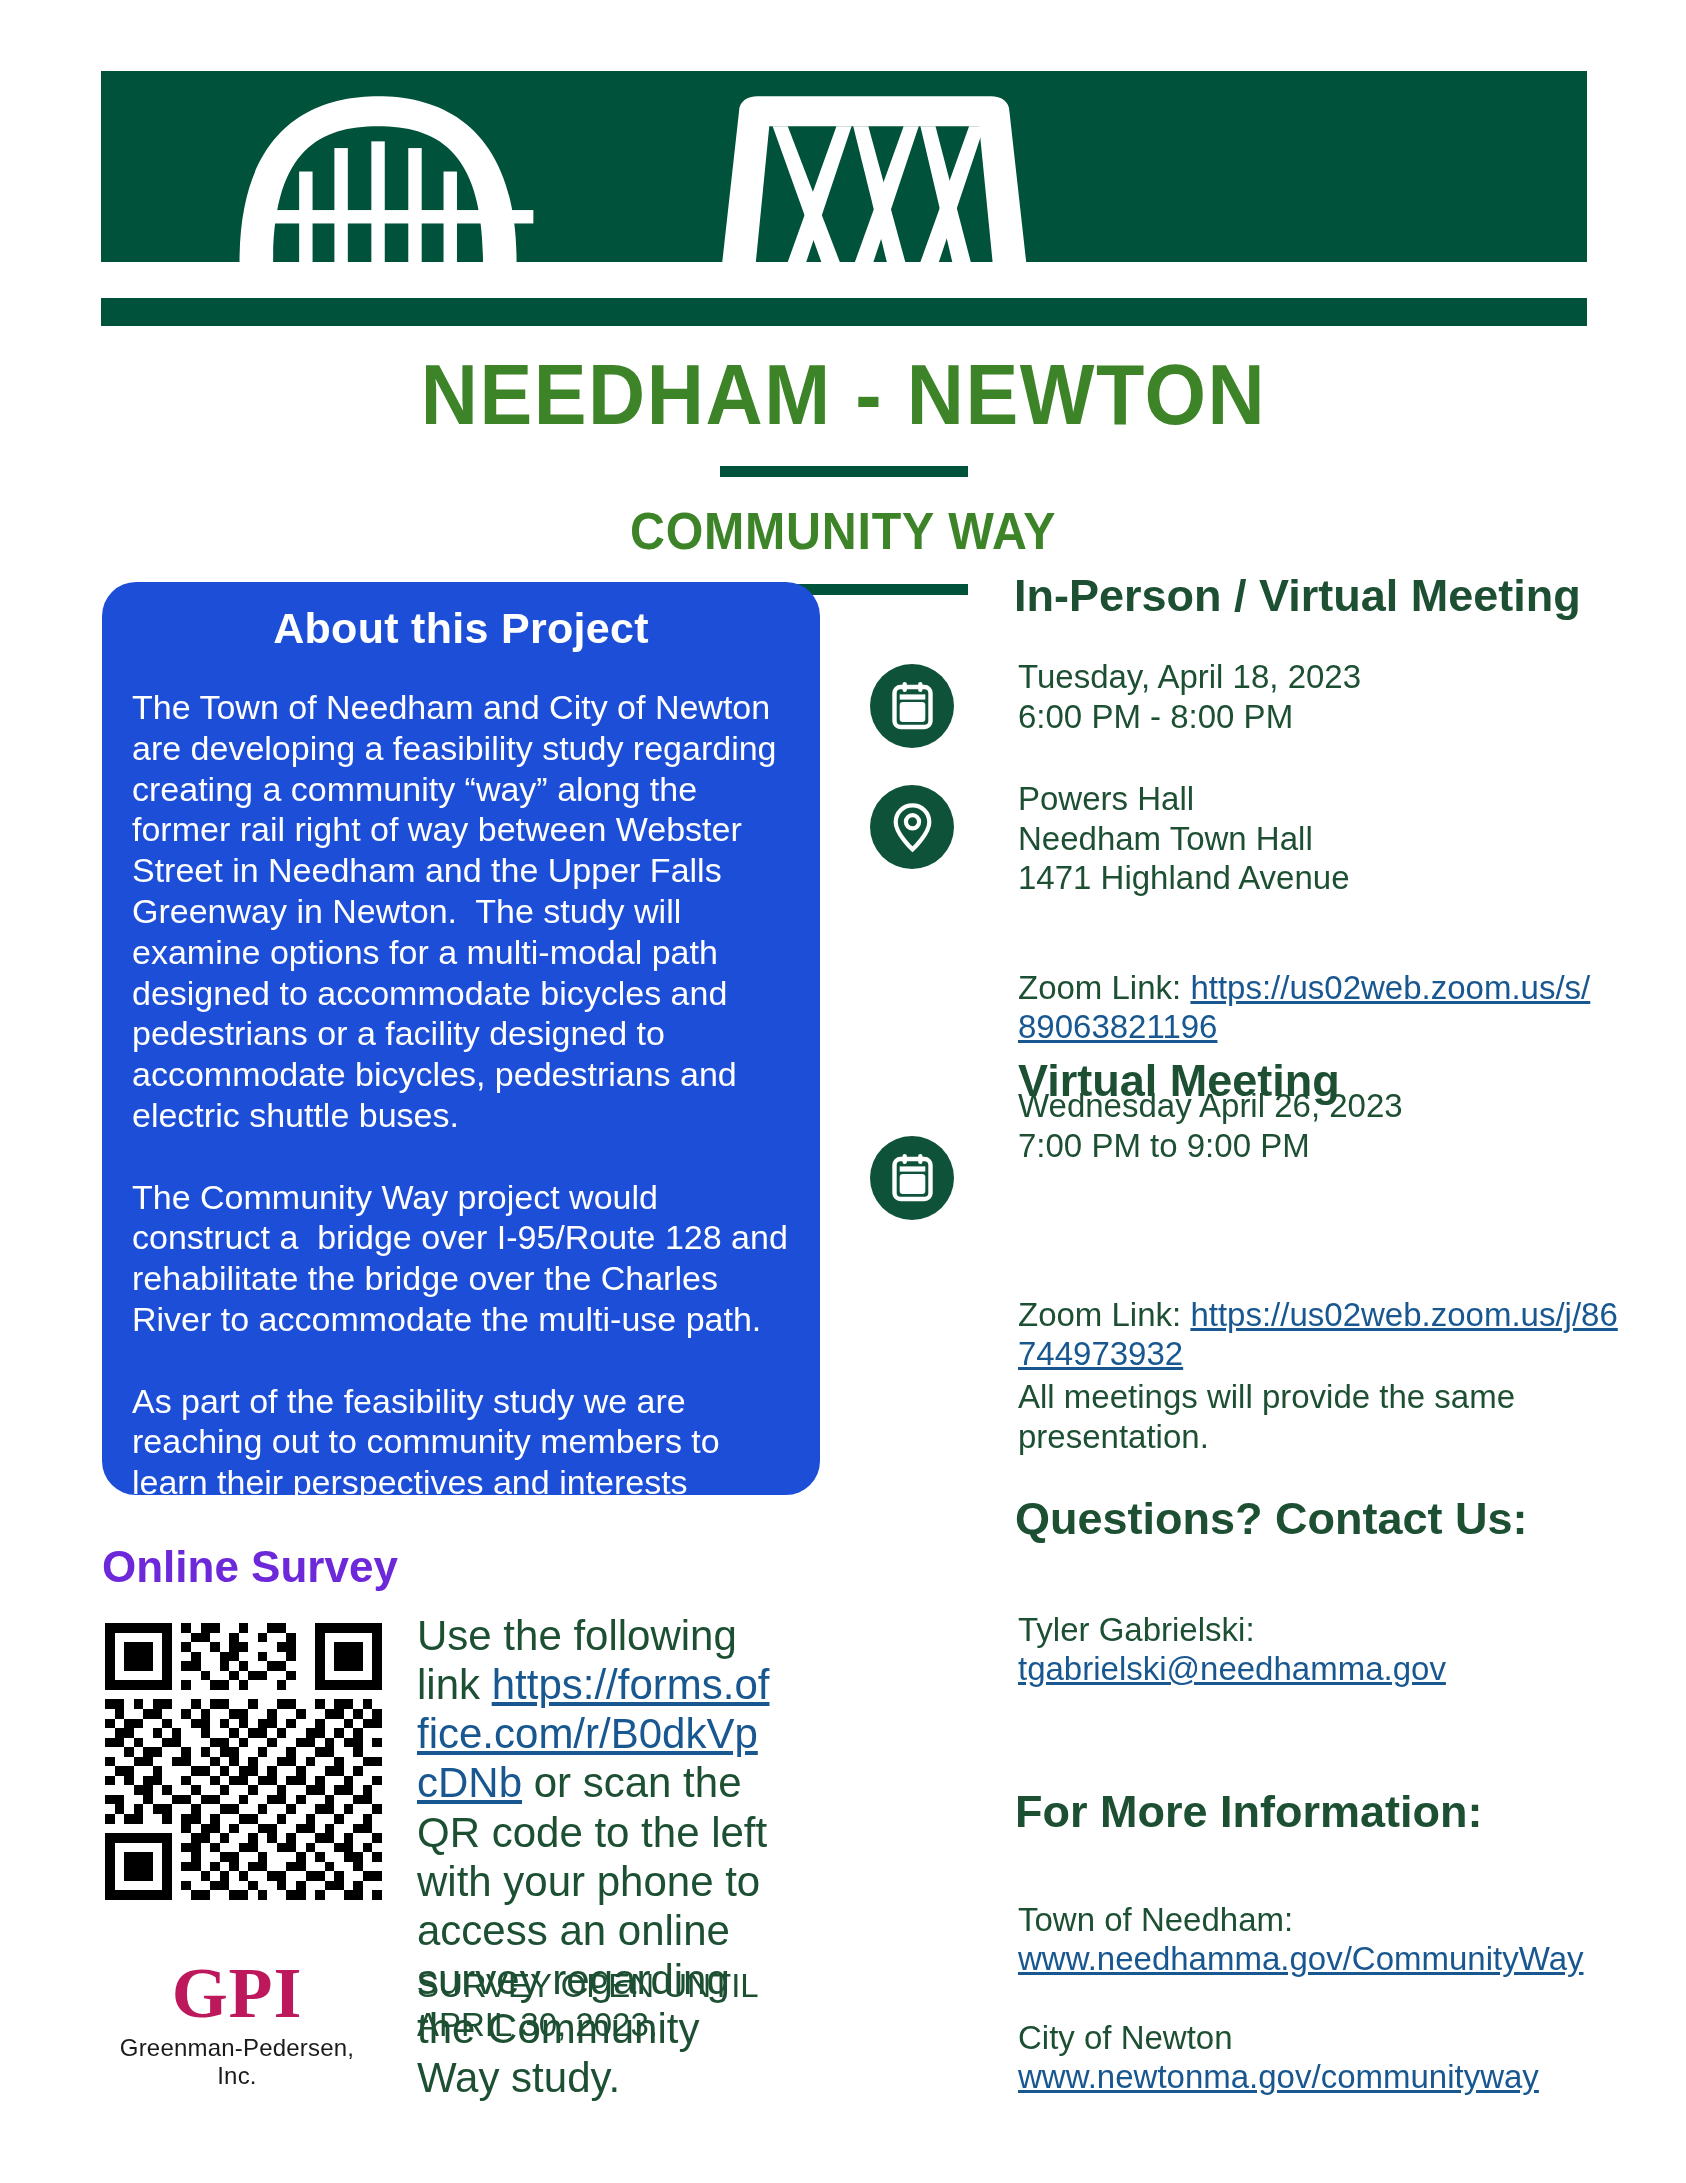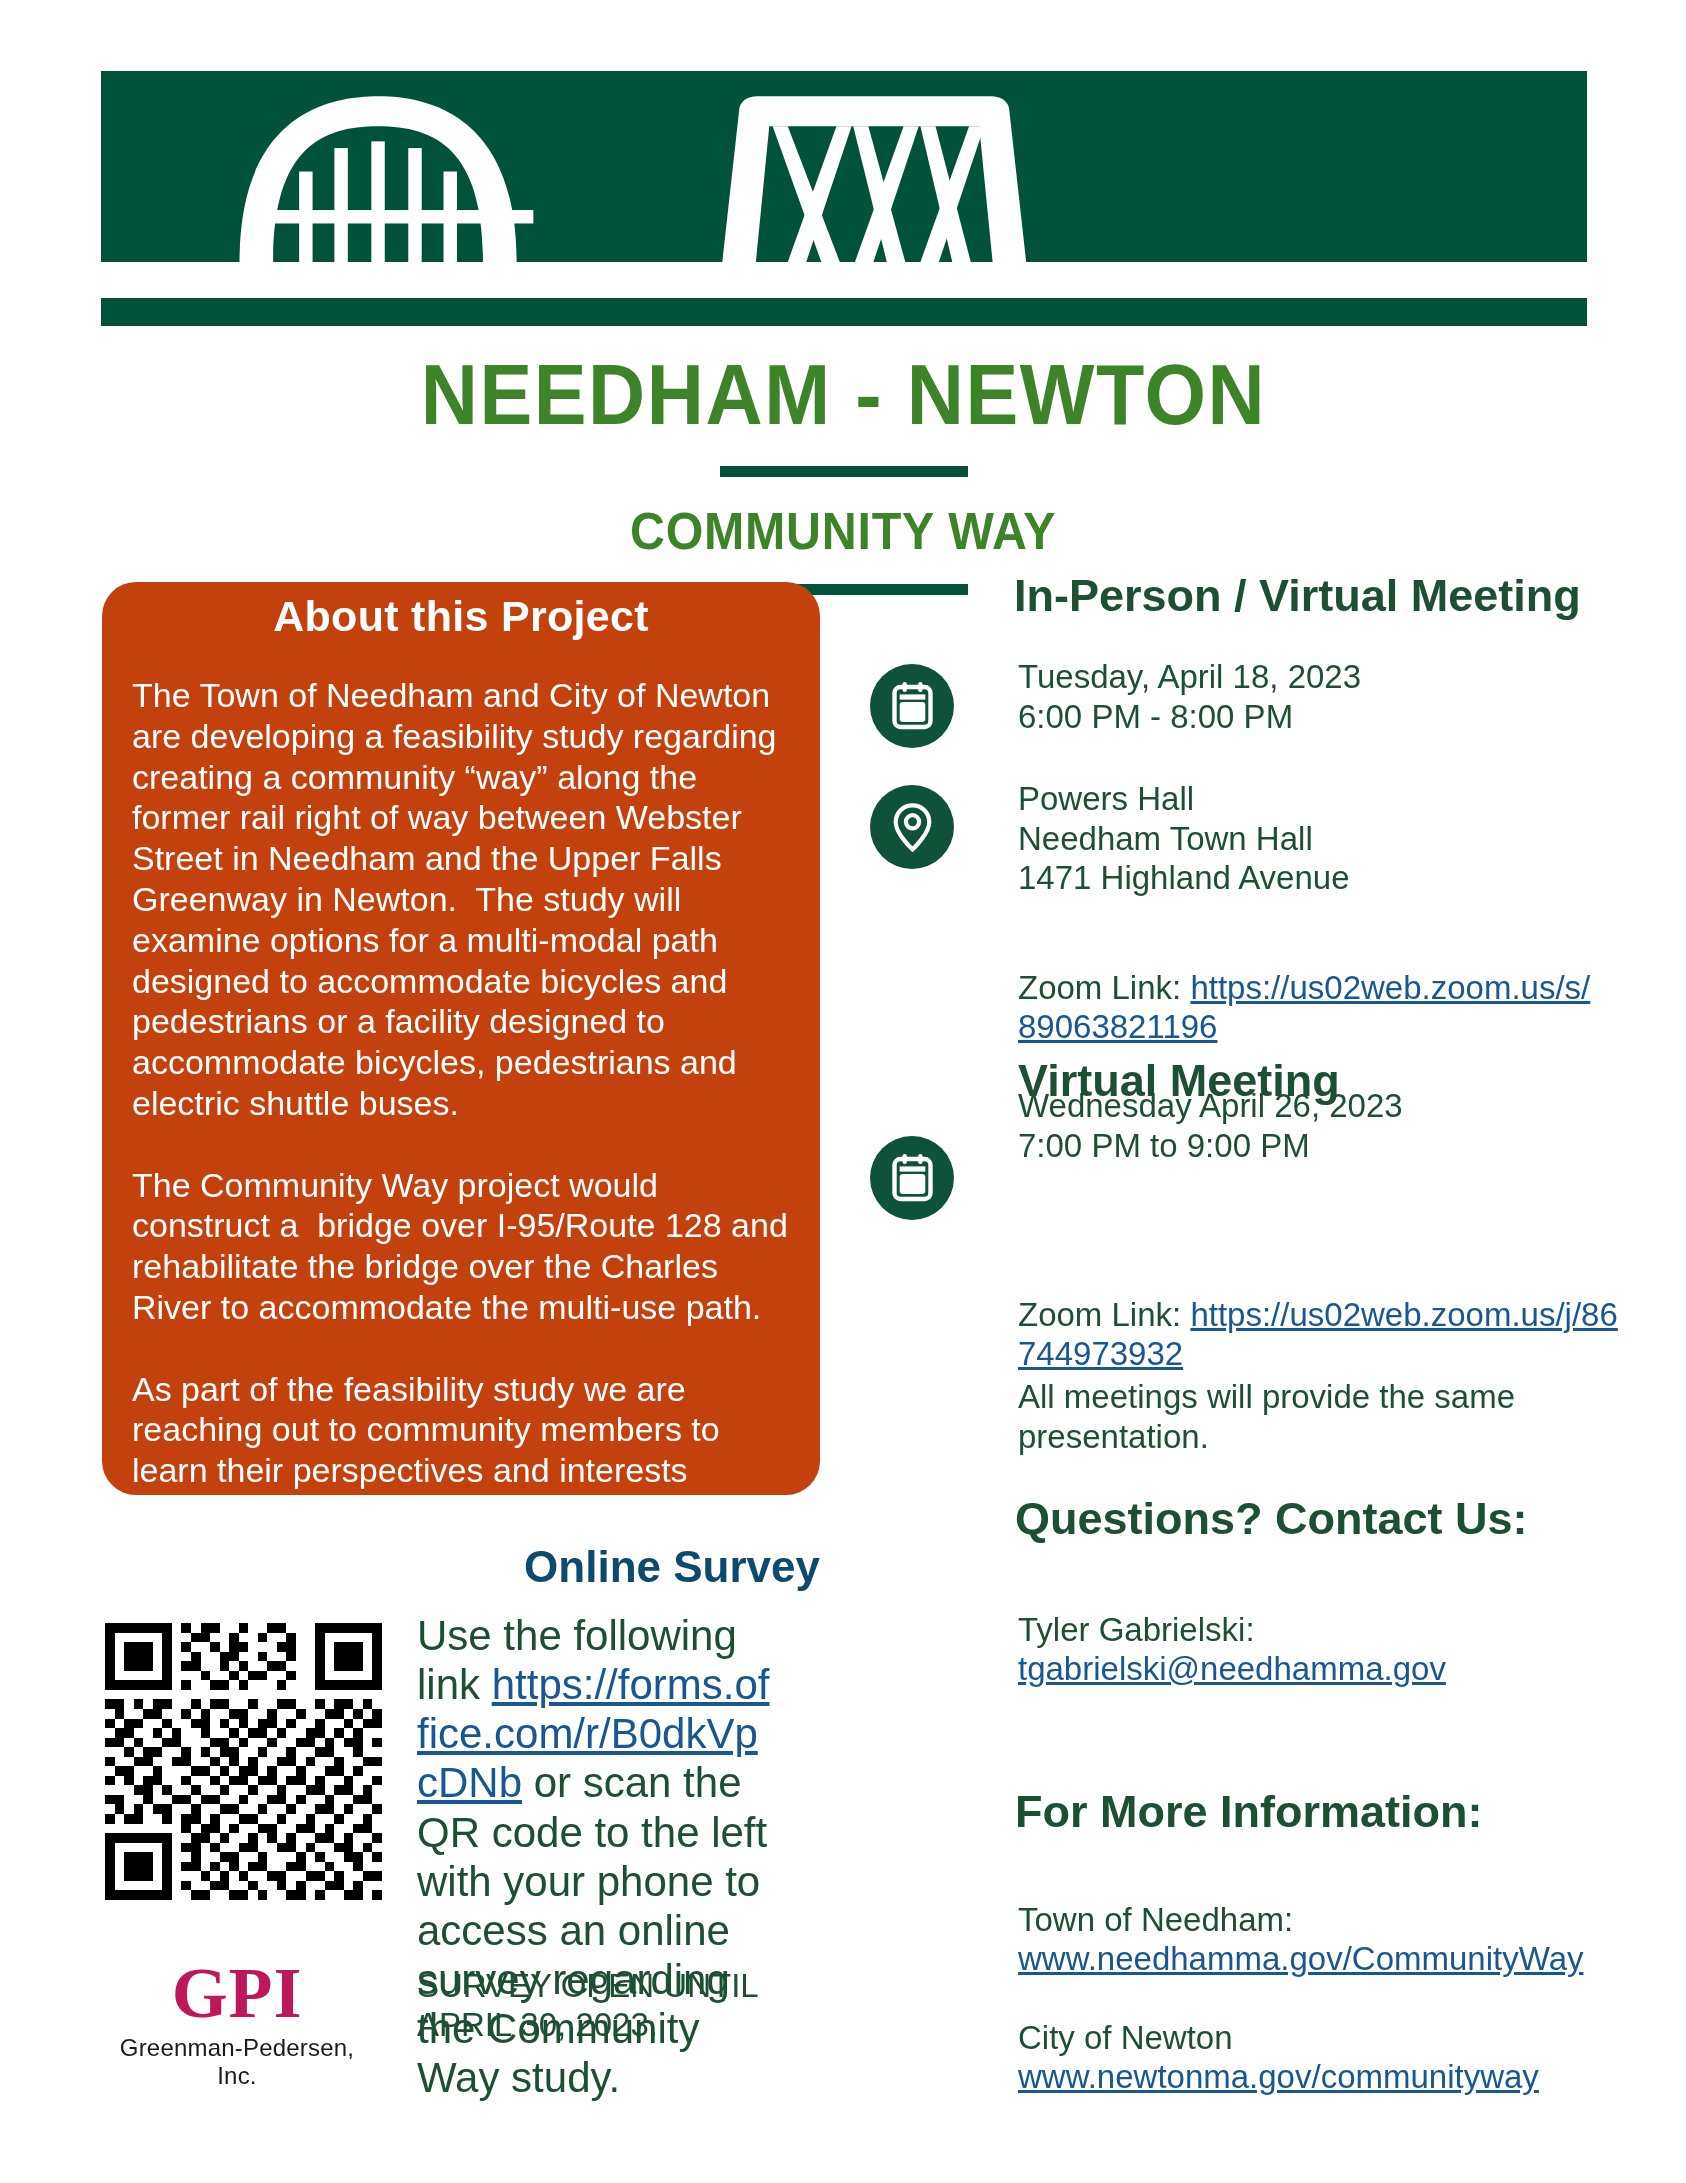--- a/index.html
+++ b/index.html
@@ -40,36 +40,36 @@
   }
   .sub-rule{width:248px;height:11px;background:#00523a;}
   .subtitle{
     font-size:52px;font-weight:700;color:#3d8429;letter-spacing:0.8px;
     transform:scaleX(0.93);
   }
 
   
   .about-box{
     position:absolute;left:102px;top:582px;width:718px;height:913px;
-    background:#c2410c;border-radius:34px;
-    box-sizing:border-box;padding:10px 30px 0 30px;
+    background:#1d4ed8;border-radius:34px;
+    box-sizing:border-box;padding:22px 30px 0 30px;
   }
   .about-title{
     text-align:center;color:#ffffff;font-size:43px;font-weight:700;
     margin:0 0 34px 0;letter-spacing:0.3px;
   }
   .about-body{
     color:#ffffff;font-size:34px;line-height:1.20;
     white-space:pre-wrap;margin:0;
   }
 
   
   .survey-title{
-    position:absolute;left:102px;top:1542px;width:718px;text-align:right;
-    font-size:44px;font-weight:700;color:#0c4a6e;
+    position:absolute;left:102px;top:1542px;width:718px;text-align:left;
+    font-size:44px;font-weight:700;color:#6d28d9;
   }
   .qr{
     position:absolute;left:105px;top:1623px;width:277px;height:277px;
   }
   .qr svg{display:block;width:100%;height:100%;}
   .survey-text{
     position:absolute;left:417px;top:1611px;width:361px;
     font-size:42px;line-height:1.17;color:#1d4f33;
   }
   .survey-text .lnk{color:#18578f;text-decoration:underline;}

